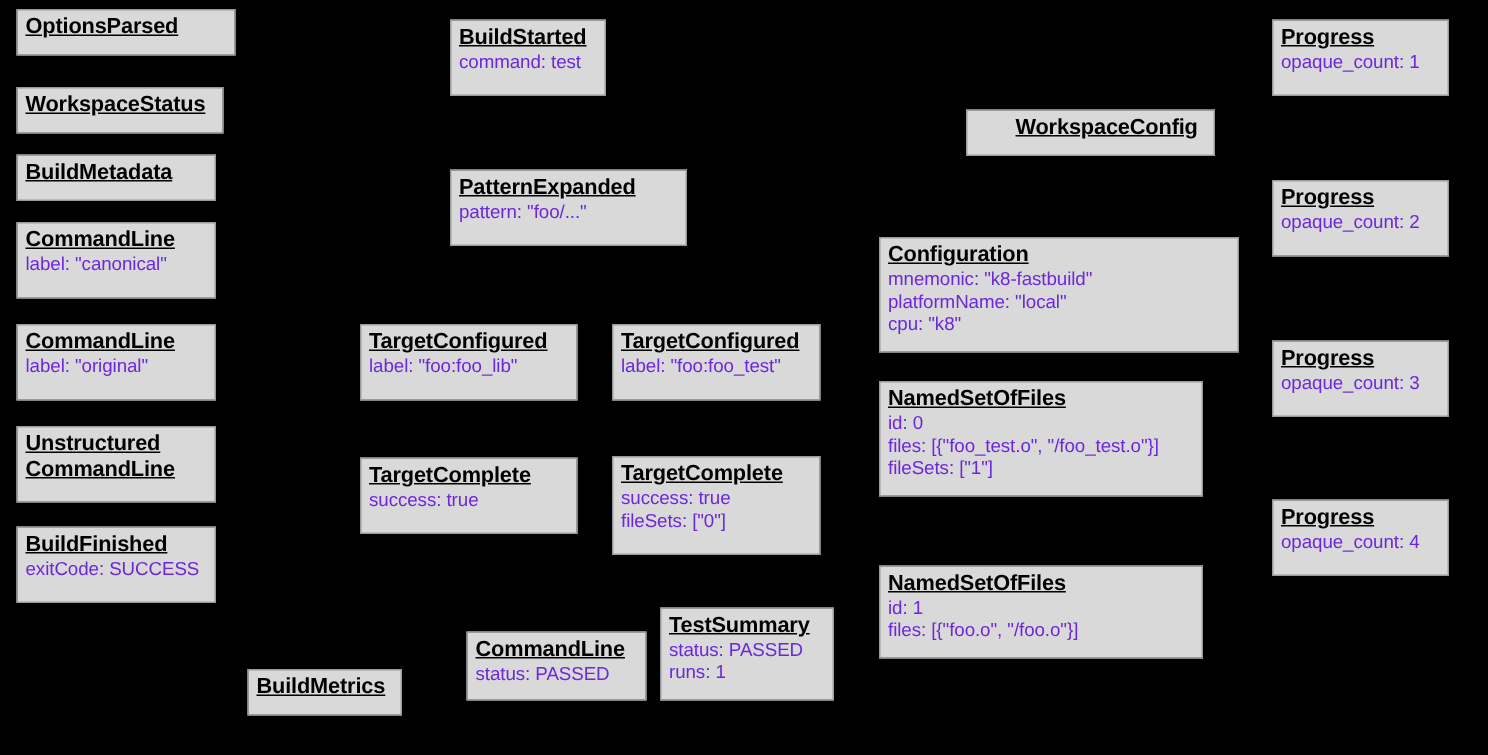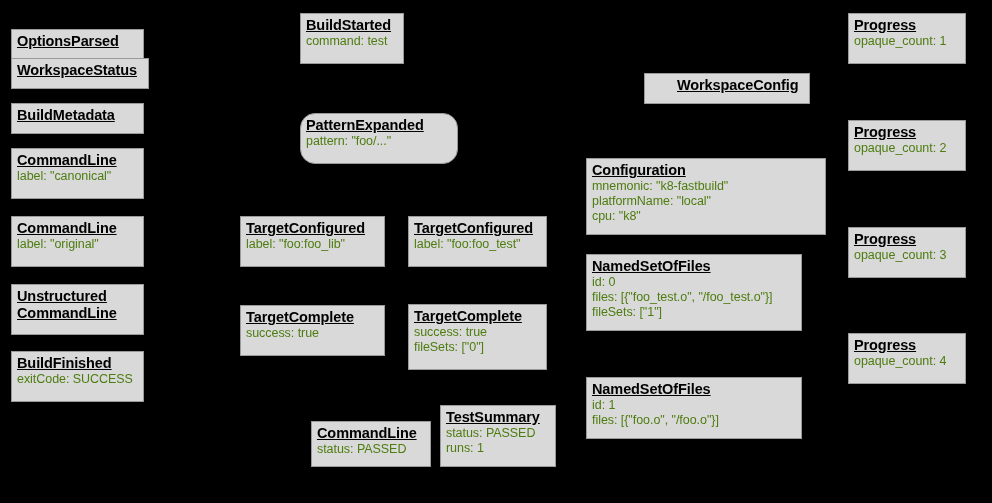--- a/index.html
+++ b/index.html
@@ -41,31 +41,31 @@
     text-decoration: underline;
     text-underline-offset: 1px;
     white-space: pre-line;
     letter-spacing: -0.1px;
   }
   .node-fields {
     font-family: "Liberation Sans", sans-serif;
     font-weight: normal;
     font-size: 12.5px;
     line-height: 15px;
-    color: #4d7c0f;
+    color: #6d28d9;
     white-space: pre-line;
     letter-spacing: -0.05px;
     margin-top: 0px;
   }
 </style>
 </head>
 <body style="background: rgb(0, 0, 0);">
 
 <div id="canvas">
-    <div class="node" style="left: 11px; top: 29px; width: 133px; height: 31px;">
+    <div class="node" style="left: 11px; top: 6px; width: 146px; height: 31px;">
       <div class="node-title">OptionsParsed</div>
     </div>
     <div class="node" style="left: 11px; top: 58px; width: 138px; height: 31px;">
       <div class="node-title">WorkspaceStatus</div>
     </div>
     <div class="node" style="left: 11px; top: 103px; width: 133px; height: 31px;">
       <div class="node-title">BuildMetadata</div>
     </div>
     <div class="node" style="left: 11px; top: 148px; width: 133px; height: 51px;">
       <div class="node-title">CommandLine</div>
@@ -76,25 +76,28 @@
       <div class="node-fields">label: "original"</div>
     </div>
     <div class="node" style="left: 11px; top: 284px; width: 133px; height: 51px;">
       <div class="node-title">Unstructured
 CommandLine</div>
     </div>
     <div class="node" style="left: 11px; top: 351px; width: 133px; height: 51px;">
       <div class="node-title">BuildFinished</div>
       <div class="node-fields">exitCode: SUCCESS</div>
     </div>
+    <div class="node" style="left: 165px; top: 446px; width: 103px; height: 31px;">
+      <div class="node-title">BuildMetrics</div>
+    </div>
     <div class="node" style="left: 300px; top: 13px; width: 104px; height: 51px;">
       <div class="node-title">BuildStarted</div>
       <div class="node-fields">command: test</div>
     </div>
-    <div class="node" style="left: 300px; top: 113px; width: 158px; height: 51px; border-radius: 15px;">
+    <div class="node" style="left: 300px; top: 113px; width: 158px; height: 51px;">
       <div class="node-title">PatternExpanded</div>
       <div class="node-fields">pattern: "foo/..."</div>
     </div>
     <div class="node" style="left: 240px; top: 216px; width: 145px; height: 51px;">
       <div class="node-title">TargetConfigured</div>
       <div class="node-fields">label: "foo:foo_lib"</div>
     </div>
     <div class="node" style="left: 408px; top: 216px; width: 139px; height: 51px;">
       <div class="node-title">TargetConfigured</div>
       <div class="node-fields">label: "foo:foo_test"</div>

